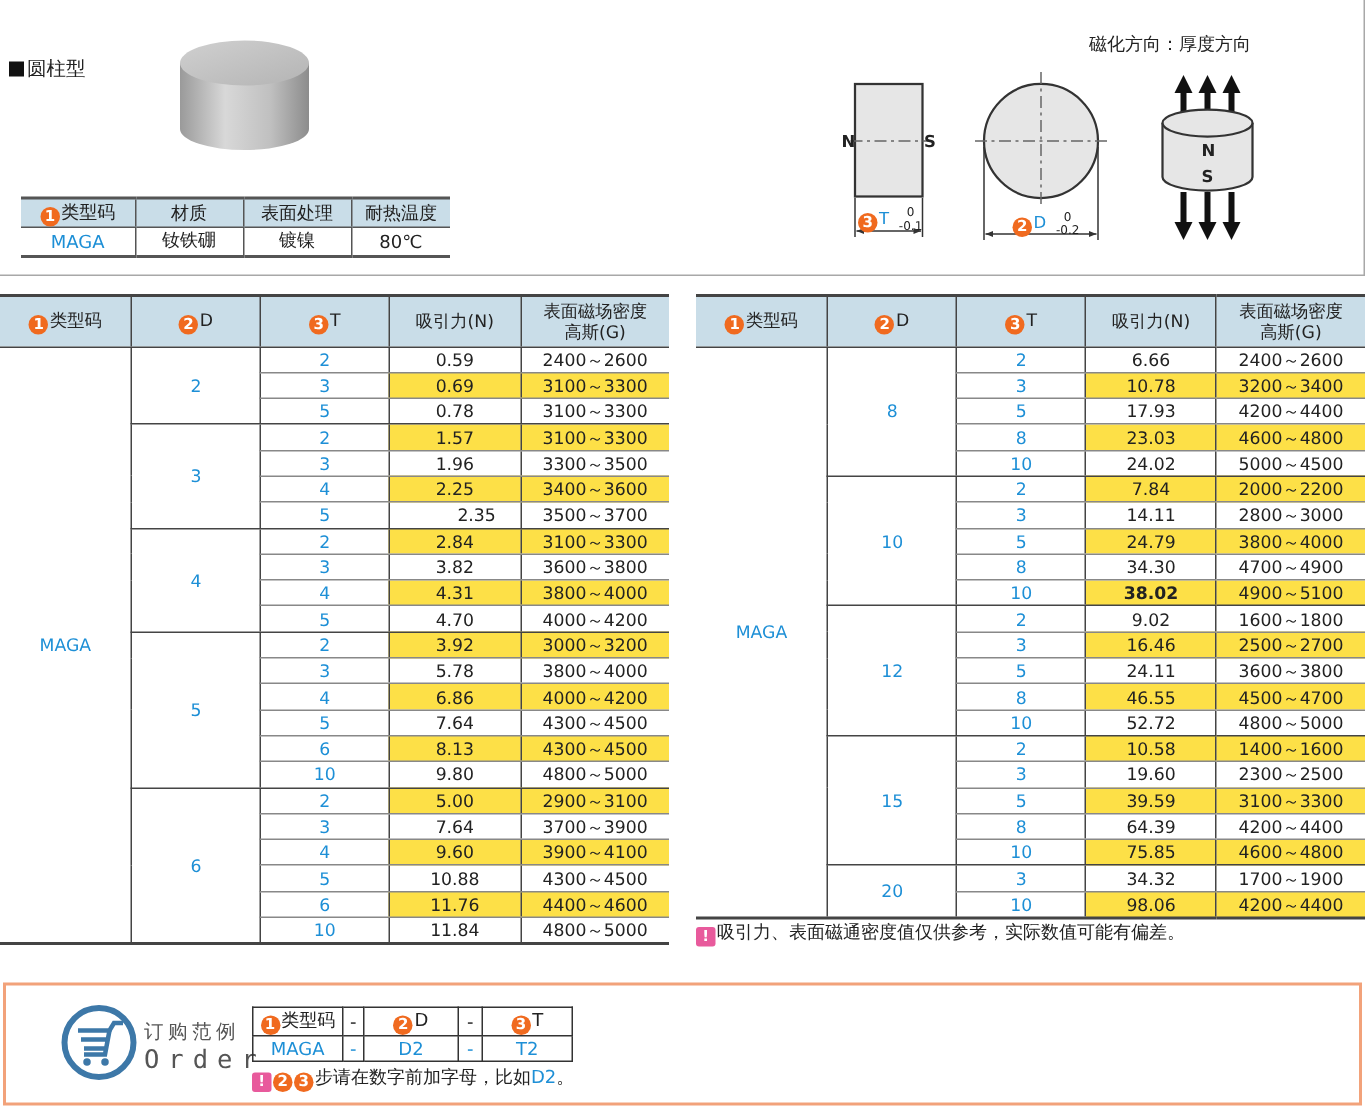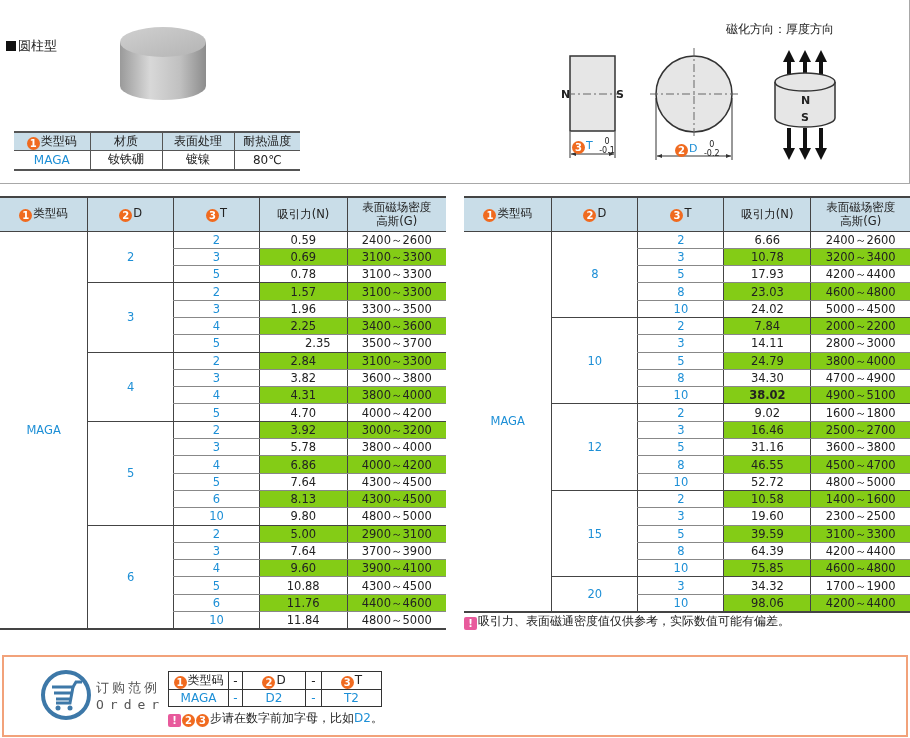--- a/index.html
+++ b/index.html
@@ -18,31 +18,31 @@
   .spec-table td:first-child { border-left: none; }
   .mag-title { position: absolute; left: 726px; top: 21px; font-size: 12px; }
   
   .data-table { position: absolute; top: 196px; border-collapse: collapse; font-size: 11.5px; }
   .data-table th { background: #c9dde8; font-weight: normal; height: 34px; border-top: 2px solid #444; border-bottom: 1px solid #444; border-left: 1px solid #444; line-height: 14px; }
   .data-table th:first-child { border-left: none; }
   .data-table td { height: 17.3px; text-align: center; border-bottom: 1px solid #888; border-left: 1px solid #444; padding: 0; line-height: 16px; }
   .data-table td.tcode { border-left: none; }
   .data-table tr.last td { border-bottom: 2px solid #444; }
   .data-table td.grp { border-bottom: 1px solid #444; }
-  .data-table tr.shade td.v { background: #84cc16; }
+  .data-table tr.shade td.v { background: #fde047; }
   #left-table { left: 0; width: 446px; }
   #right-table { left: 464px; width: 446px; }
   .col1 { width: 90px; } .col2 { width: 89px; } .col3 { width: 89px; } .col4 { width: 89px; } .col5 { width: 102px; }
   .note { position: absolute; left: 464px; top: 613px; font-size: 12px; }
   .warn { display: inline-block; width: 13px; height: 13px; background: #e85a9c; color: #fff; font-size: 10px; line-height: 13px; text-align: center; font-weight: bold; border-radius: 2px; vertical-align: -2px; margin-right: 1px; }
   
   .order-panel { position: absolute; left: 2px; top: 655px; width: 906px; height: 82px; border: 2px solid #f2a27a; }
   .cart { position: absolute; left: 36px; top: 12px; }
   .order-label-cn { position: absolute; left: 92px; top: 22px; font-size: 13px; letter-spacing: 3px; color: #555; }
-  .order-label-en { position: absolute; left: 92px; top: 40px; font-size: 13px; letter-spacing: 6px; color: #555; font-family: "DejaVu Sans Mono", monospace; }
+  .order-label-en { position: absolute; left: 92px; top: 40px; font-size: 17px; letter-spacing: 6px; color: #555; font-family: "DejaVu Sans Mono", monospace; }
   .order-table { position: absolute; left: 164px; top: 14px; border-collapse: collapse; font-size: 12px; border: 1px solid #333; }
   .order-table td { border: 1px solid #333; text-align: center; height: 17px; padding: 0 4px; }
   .order-table tr:first-child td { background: #ffffff; }
   .order-note { position: absolute; left: 164px; top: 53px; font-size: 12px; }
 </style>
 </head>
 <body>
 
 <div class="top-panel">
   <div class="section-title"><span class="sq"></span><span>圆柱型</span></div>
@@ -343,21 +343,21 @@
         <td class="v">9.02</td>
         <td class="v">1600～1800</td>
       </tr>
       <tr class="shade">
         <td class="blue">3</td>
         <td class="v">16.46</td>
         <td class="v">2500～2700</td>
       </tr>
       <tr>
         <td class="blue">5</td>
-        <td class="v">31.16</td>
+        <td class="v">24.11</td>
         <td class="v">3600～3800</td>
       </tr>
       <tr class="shade">
         <td class="blue">8</td>
         <td class="v">46.55</td>
         <td class="v">4500～4700</td>
       </tr>
       <tr>
         <td class="blue" style="border-bottom: 1px solid rgb(68, 68, 68);">10</td>
         <td class="v" style="border-bottom: 1px solid rgb(68, 68, 68);">52.72</td>

